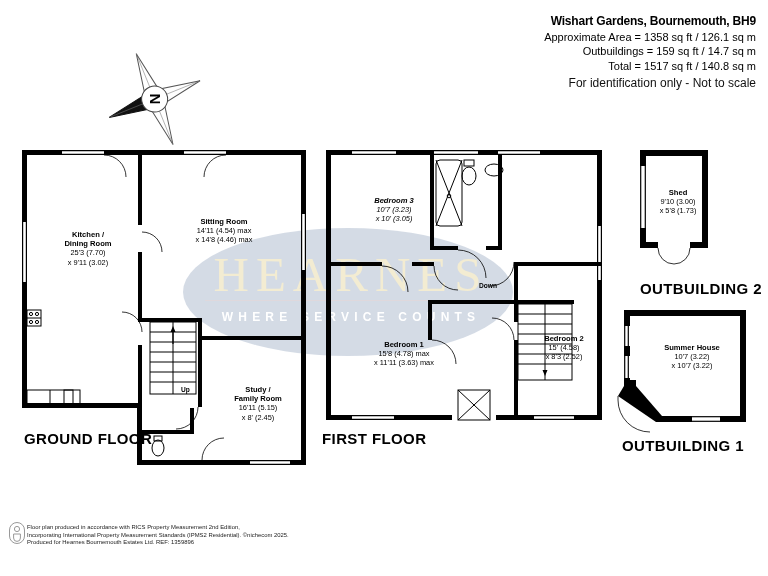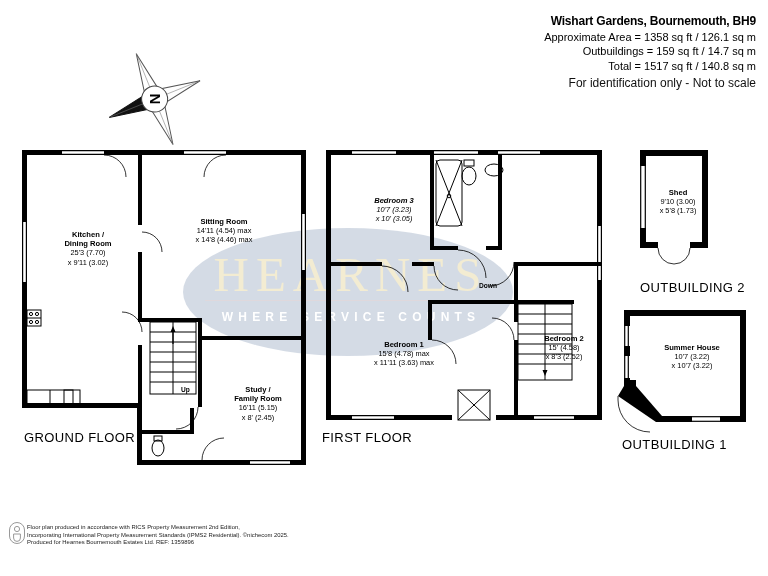--- a/index.html
+++ b/index.html
@@ -27,21 +27,21 @@
     font-family:"Liberation Serif", serif;font-size:49px;letter-spacing:7px;
     color:#f3ecd2;font-weight:400;
   }
   #wm-sub{
     left:186px;top:310px;width:330px;text-align:center;
     font-size:12px;letter-spacing:5.2px;color:#ffffff;font-weight:bold;
   }
   #wm-rule{left:205px;top:300px;width:300px;height:1px;background:#e6d6d6;opacity:.6;}
   .room-label{font-size:7.4px;line-height:9.2px;text-align:center;white-space:nowrap;}
   .room-label b{font-size:7.6px;}
-  .floor-label{font-size:13px;font-weight:normal;letter-spacing:.4px;}
+  .floor-label{font-size:15px;font-weight:bold;letter-spacing:.4px;}
   .tiny{font-size:6.6px;}
   svg{display:block;overflow:visible;}
   .dl{fill:none;stroke:#000;stroke-width:.8;}
   .fx{fill:none;stroke:#000;stroke-width:1;}
 
   
   #footer{left:27px;top:524px;font-size:5.9px;line-height:7.6px;color:#222;}
   #footer-logo{left:9px;top:522px;width:16px;height:22px;}
 </style>
 </head>

